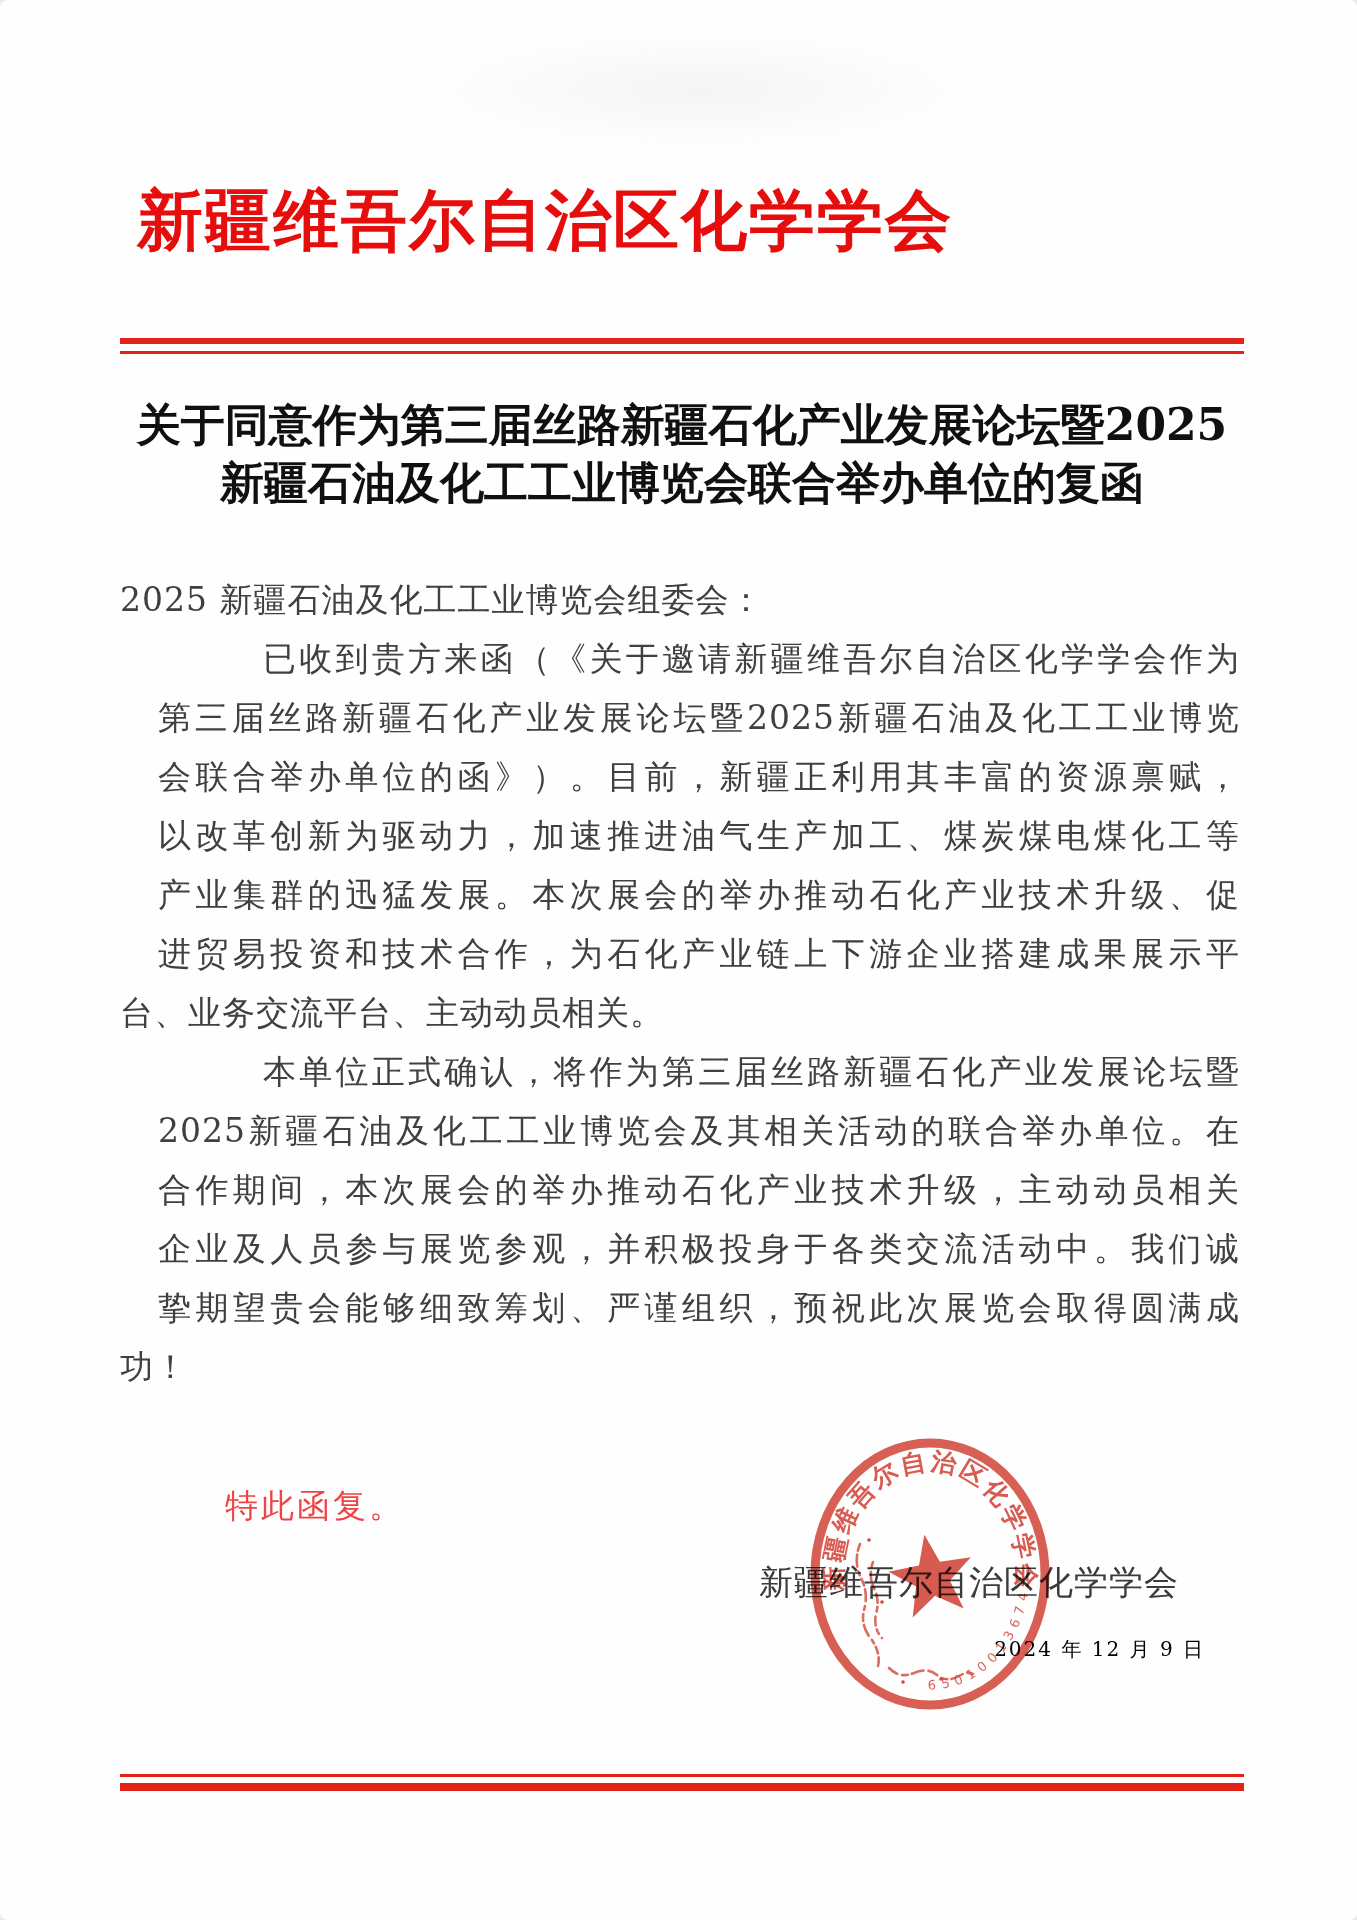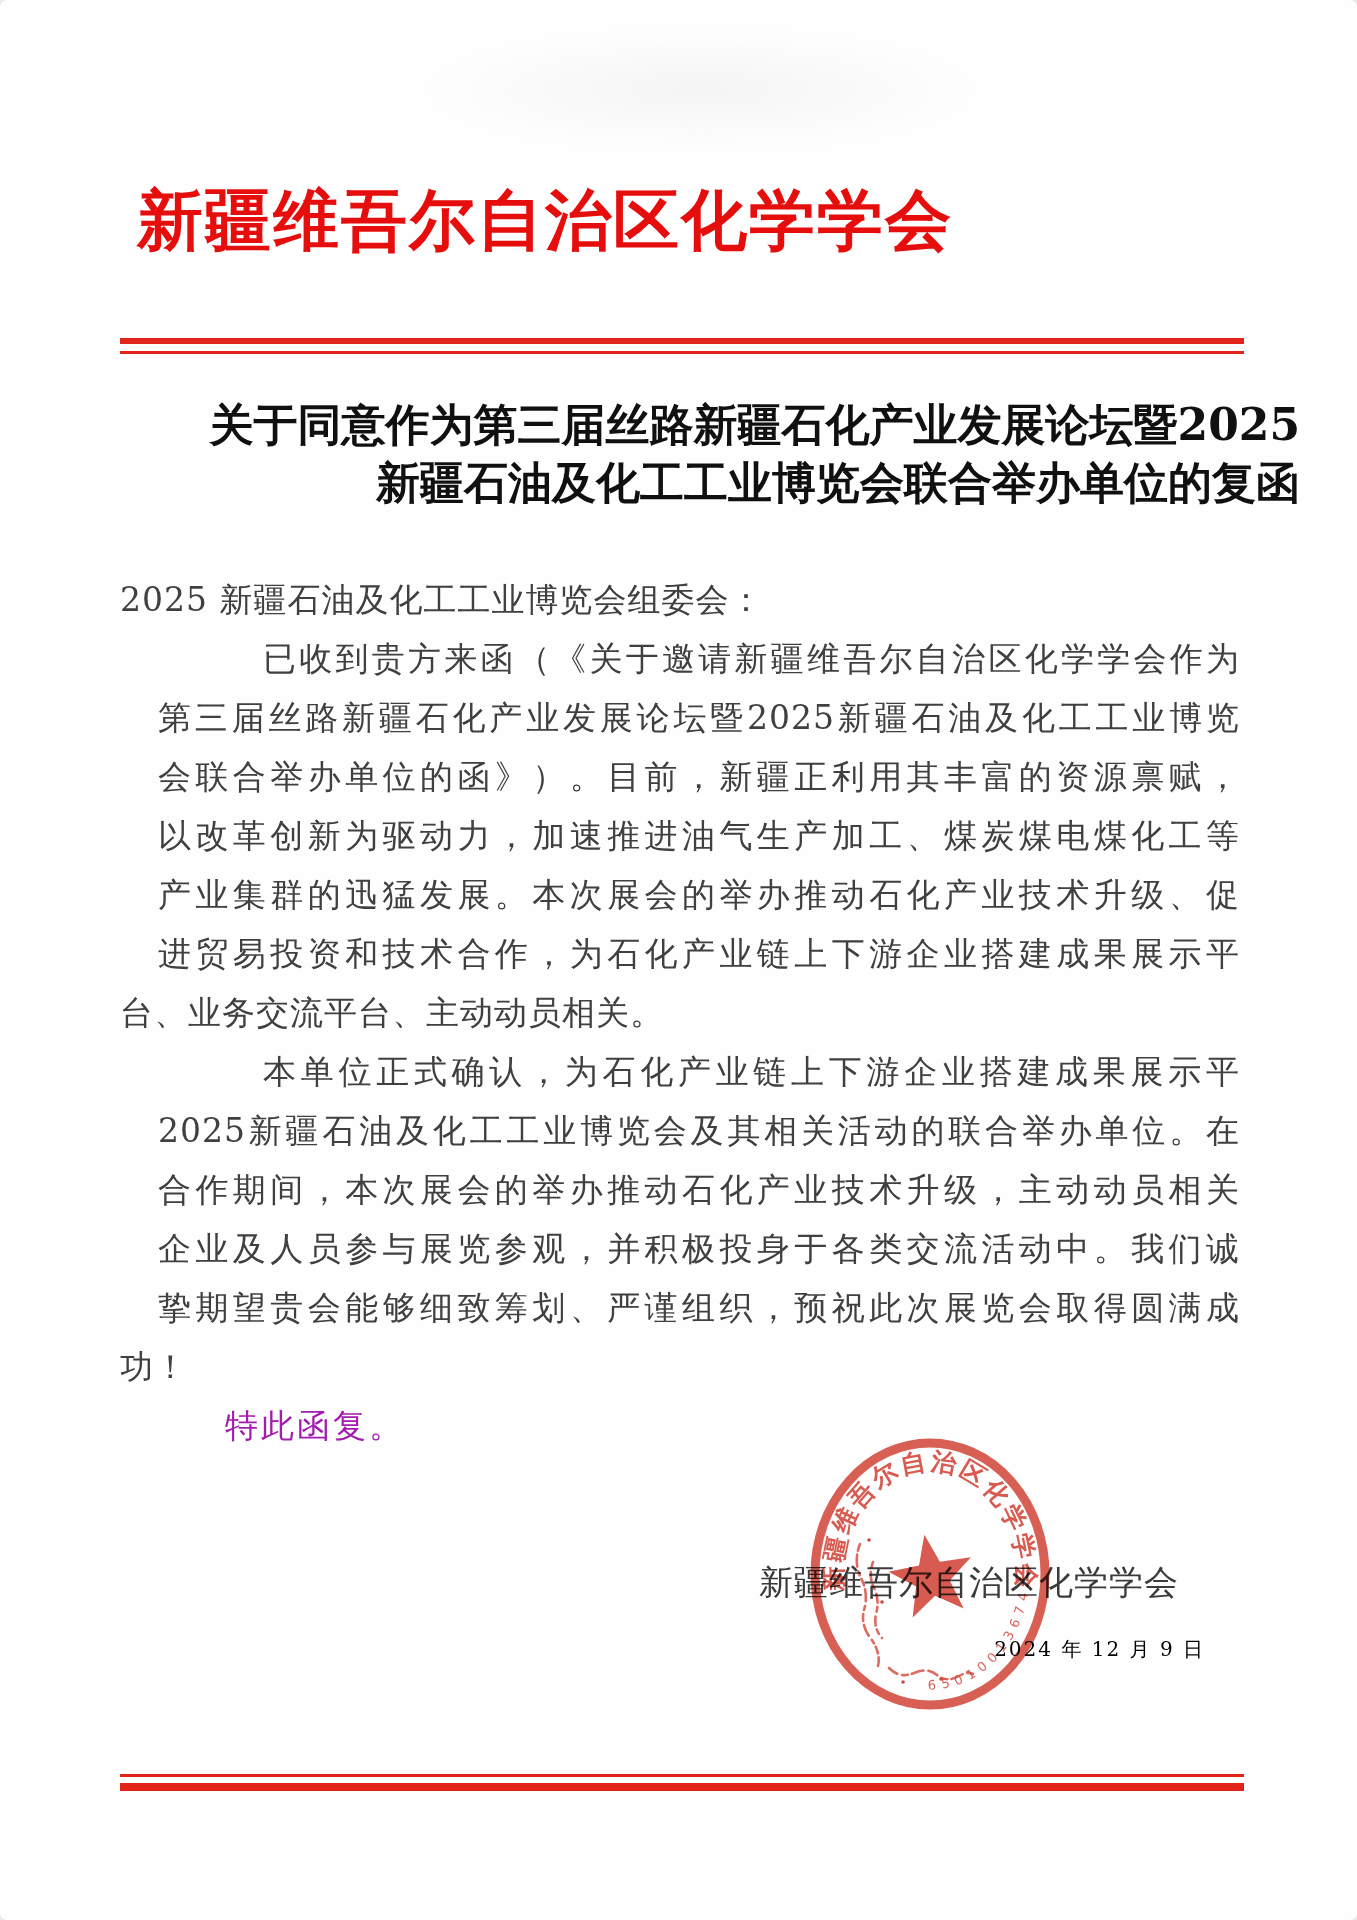--- a/index.html
+++ b/index.html
@@ -26,36 +26,36 @@
     color:#e60d0d;
     white-space:nowrap;
   }
   .rule{position:absolute;left:120px;width:1124px;background:#e2231a;}
   .rule-top-thick{top:338px;height:6px;}
   .rule-top-thin{top:351px;height:3px;}
   .rule-bottom-thin{top:1774px;height:3px;}
   .rule-bottom-thick{top:1783px;height:8px;}
   .doc-title{
     position:absolute;left:64px;top:396px;width:1236px;
-    text-align:right;
+    text-align:center;
     font-size:44px;font-weight:bold;line-height:58px;
     color:#101010;
   }
   .body-text{
     position:absolute;left:120px;top:570px;width:1120px;
     font-size:33px;line-height:59px;
     color:#404040;
     letter-spacing:1px;
   }
   .line{height:59px;white-space:nowrap;}
   .line.full{white-space:normal;text-align:justify;text-align-last:justify;margin-left:38px;}
   .line.indent{text-indent:105px;}
   .closing{
-    position:absolute;left:225px;top:1404px;
-    font-size:33px;color:#a21caf;letter-spacing:3px;
+    position:absolute;left:225px;top:1484px;
+    font-size:33px;color:#ef4444;letter-spacing:3px;
   }
   .signature{
     position:absolute;right:178px;top:1560px;
     font-size:34px;color:#3b3b3b;letter-spacing:1px;
     z-index:2;white-space:nowrap;
   }
   .date{
     position:absolute;right:152px;top:1636px;
     font-size:20px;color:#000000;letter-spacing:2px;
     z-index:2;white-space:nowrap;
@@ -86,21 +86,21 @@
 
   <div class="body-text">
     <div class="line">2025 新疆石油及化工工业博览会组委会：</div>
     <div class="line full indent">已收到贵方来函（《关于邀请新疆维吾尔自治区化学学会作为</div>
     <div class="line full">第三届丝路新疆石化产业发展论坛暨2025新疆石油及化工工业博览</div>
     <div class="line full">会联合举办单位的函》）。目前，新疆正利用其丰富的资源禀赋，</div>
     <div class="line full">以改革创新为驱动力，加速推进油气生产加工、煤炭煤电煤化工等</div>
     <div class="line full">产业集群的迅猛发展。本次展会的举办推动石化产业技术升级、促</div>
     <div class="line full">进贸易投资和技术合作，为石化产业链上下游企业搭建成果展示平</div>
     <div class="line">台、业务交流平台、主动动员相关。</div>
-    <div class="line full indent">本单位正式确认，为石化产业链上下游企业搭建成果展示平</div>
+    <div class="line full indent">本单位正式确认，将作为第三届丝路新疆石化产业发展论坛暨</div>
     <div class="line full">2025新疆石油及化工工业博览会及其相关活动的联合举办单位。在</div>
     <div class="line full">合作期间，本次展会的举办推动石化产业技术升级，主动动员相关</div>
     <div class="line full">企业及人员参与展览参观，并积极投身于各类交流活动中。我们诚</div>
     <div class="line full">挚期望贵会能够细致筹划、严谨组织，预祝此次展览会取得圆满成</div>
     <div class="line">功！</div>
   </div>
 
   <div class="closing">特此函复。</div>
 
   <div class="signature">新疆维吾尔自治区化学学会</div>

